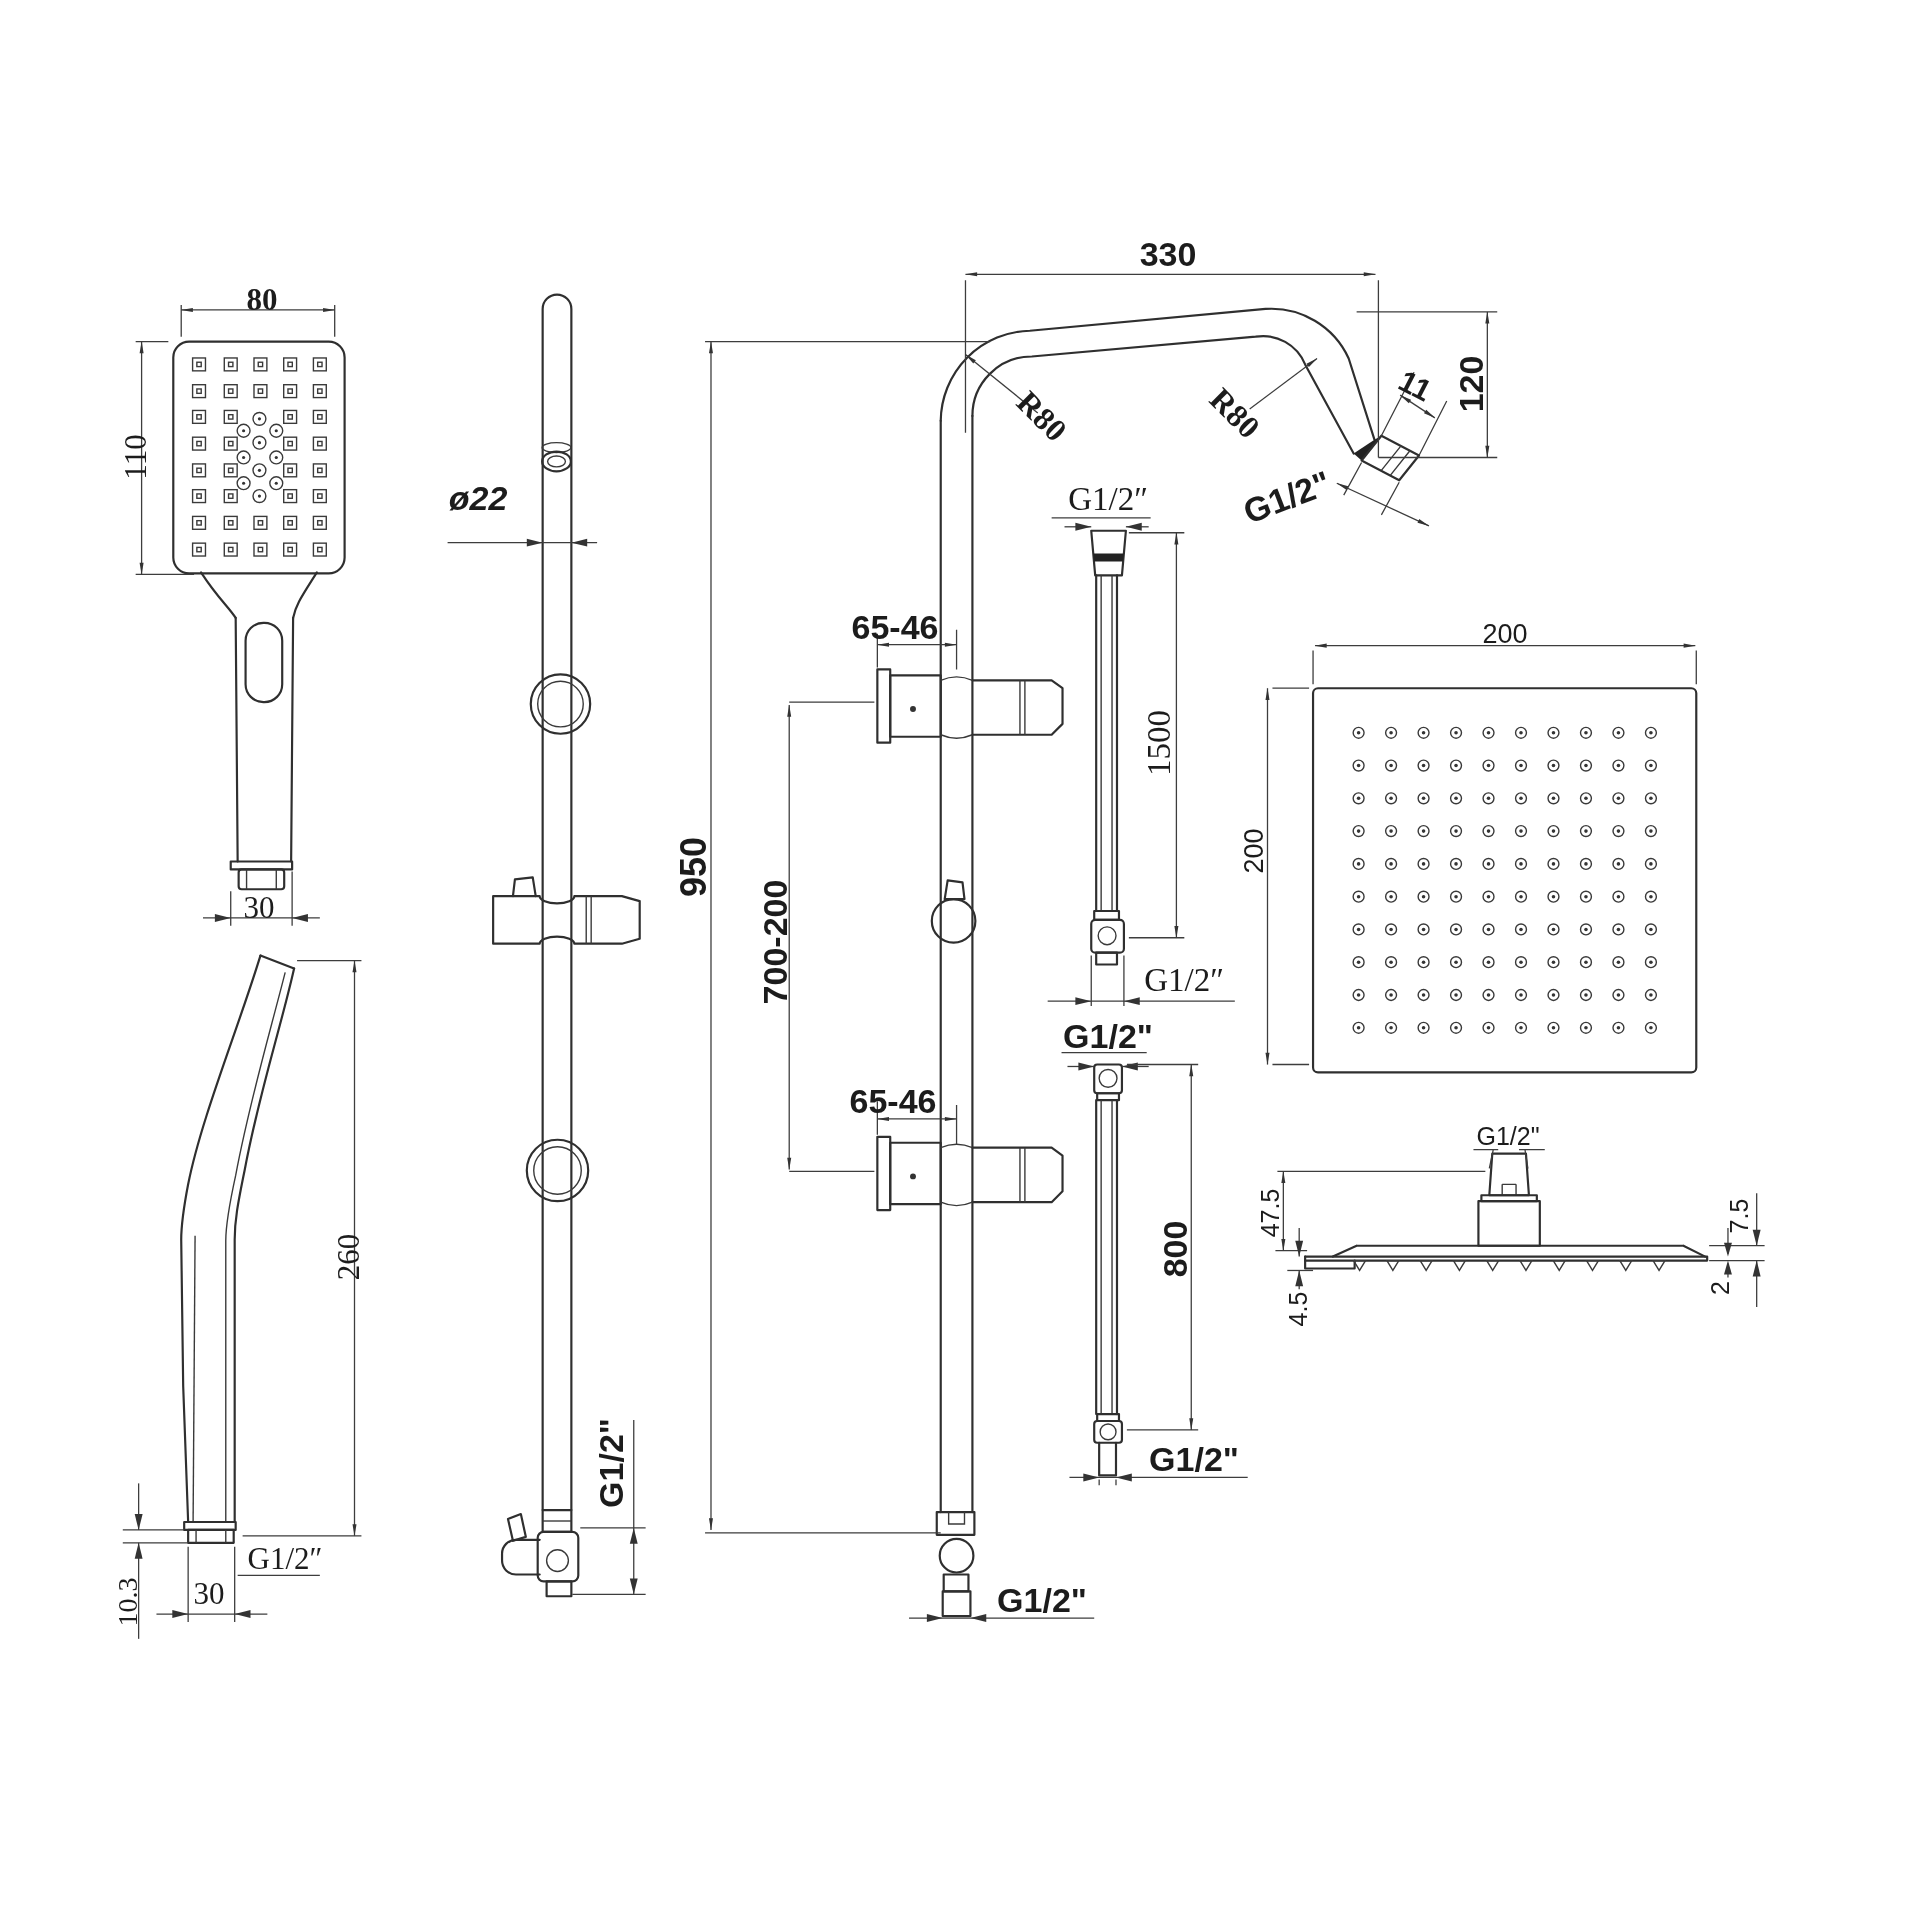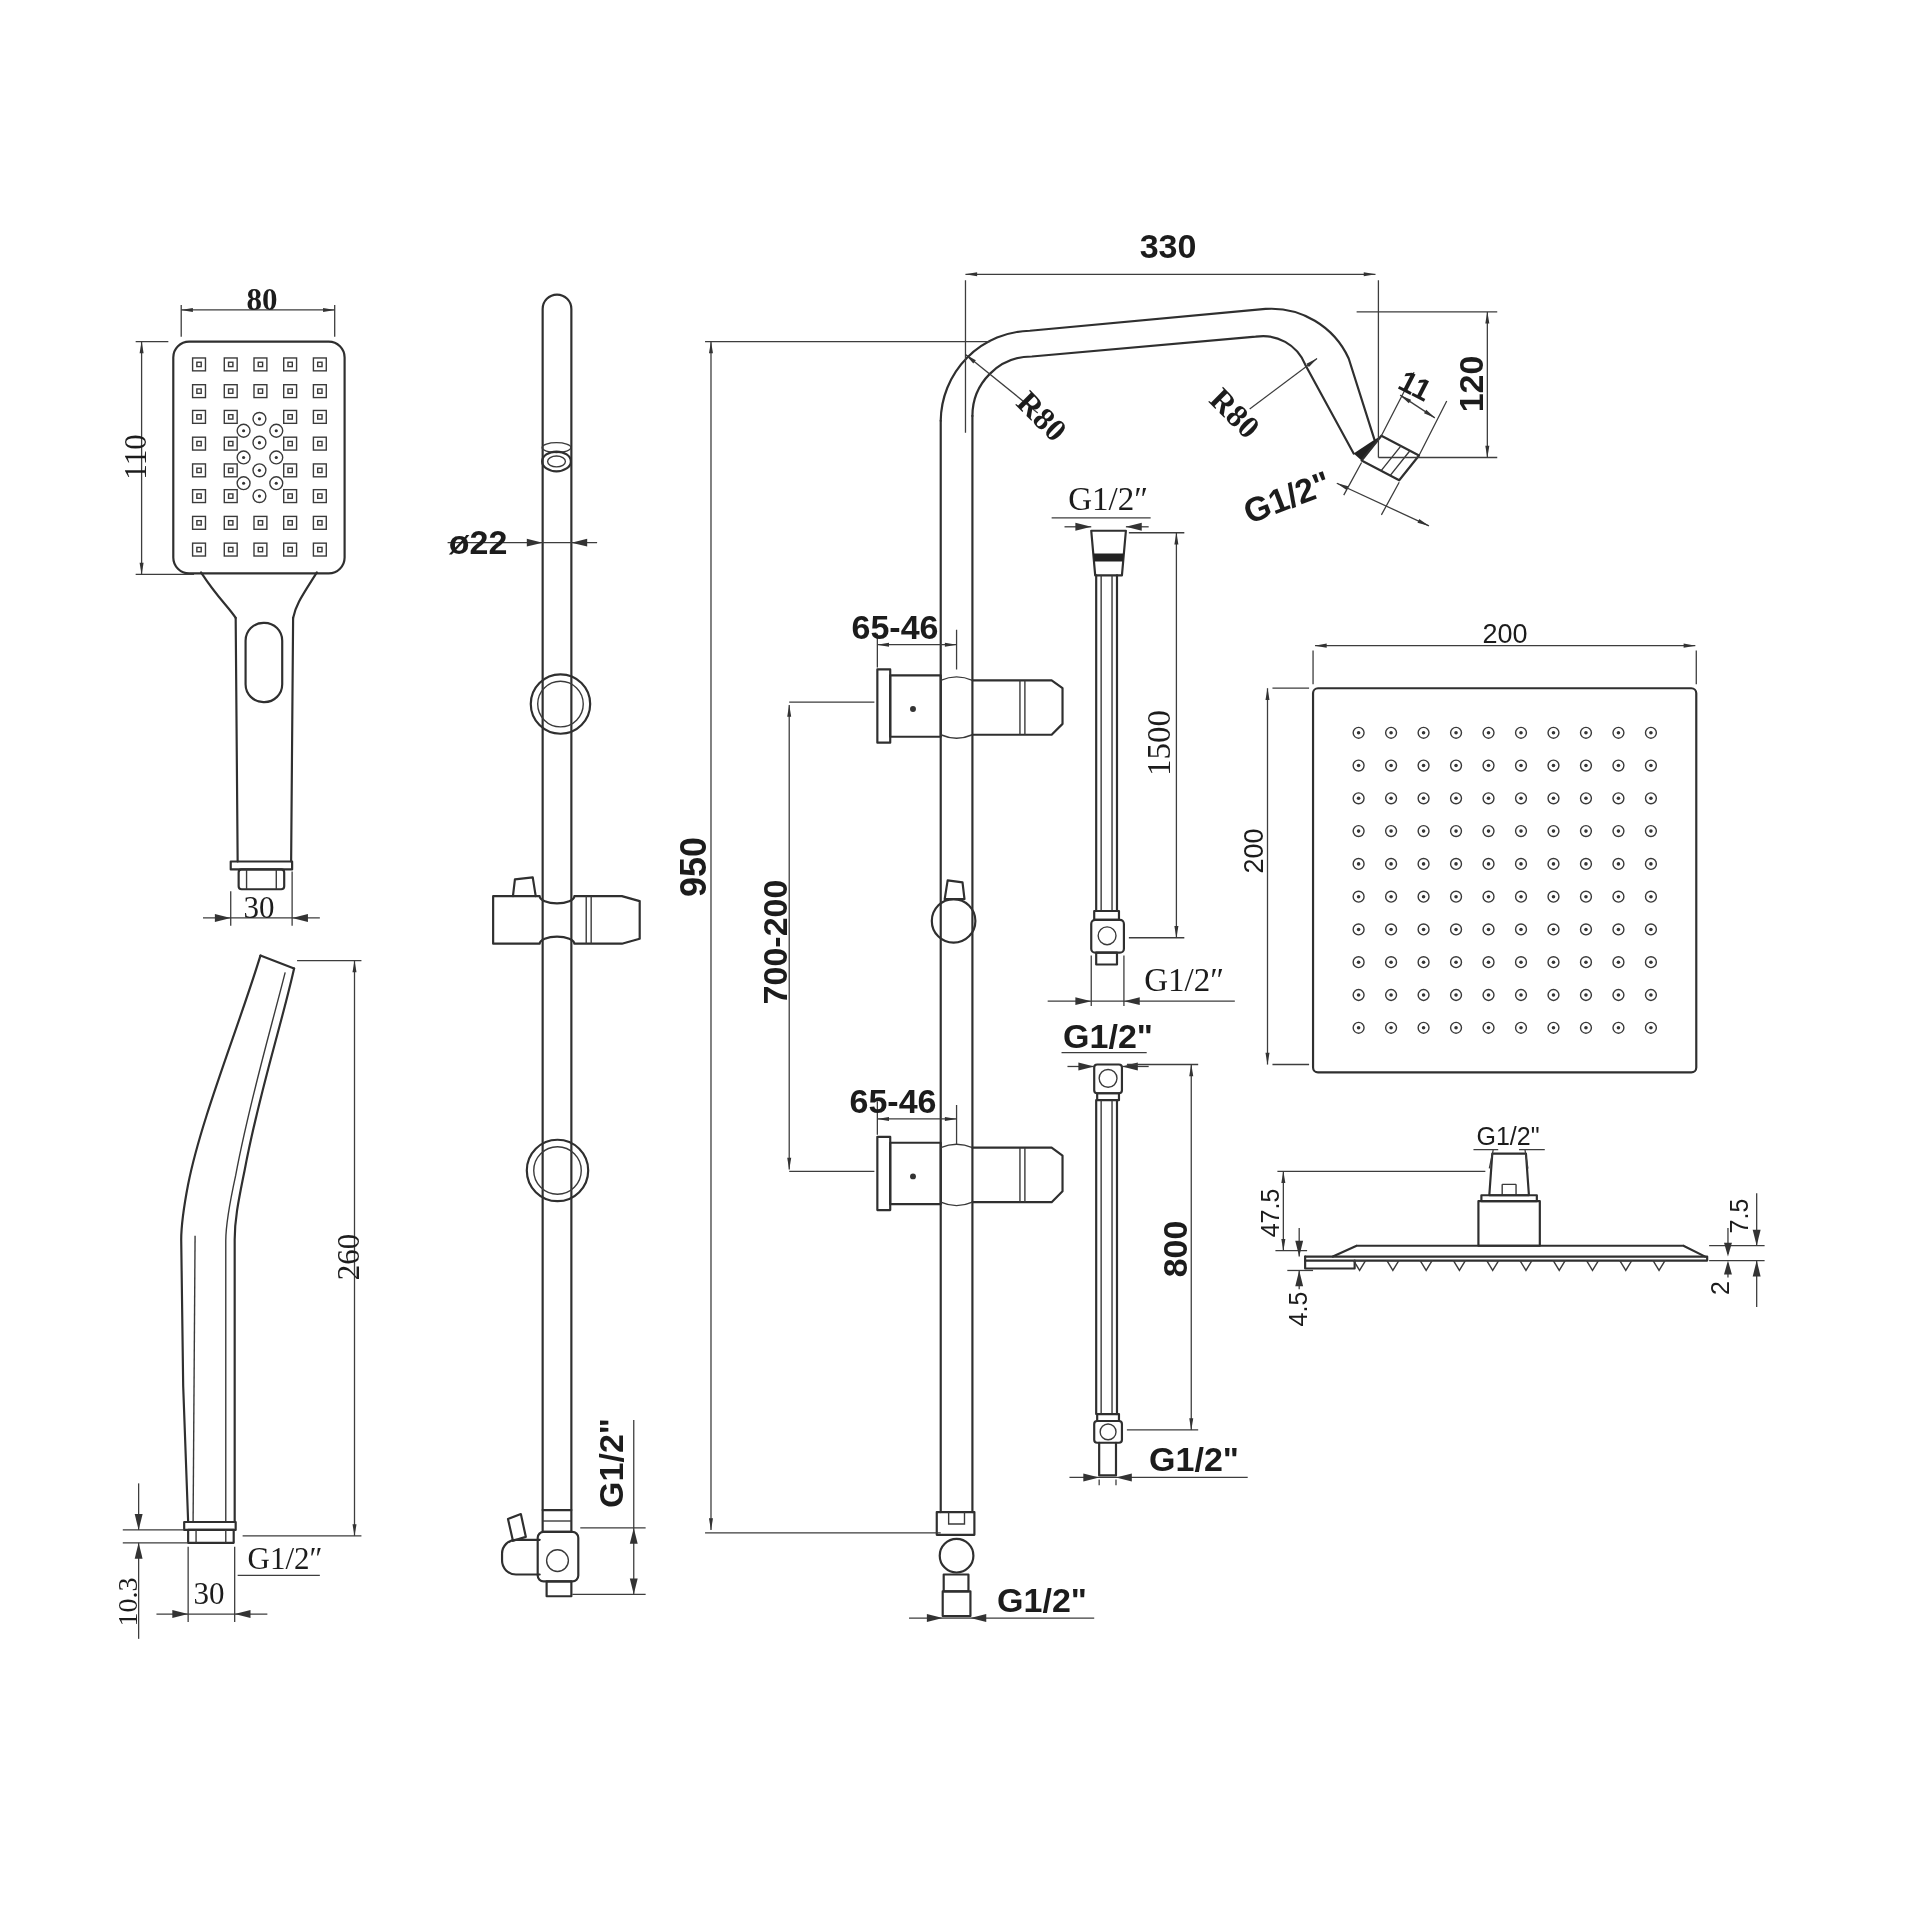--- a/index.html
+++ b/index.html
@@ -564,24 +564,24 @@
 
   <div class="lbl serif" style="left:262px;top:299px;font-weight:bold;">80</div>
   <div class="lbl serif" style="left:135px;top:457px;transform:translate(-50%,-50%) rotate(-90deg);">110</div>
   <div class="lbl serif" style="left:259px;top:907px;">30</div>
 
   <div class="lbl serif" style="left:348px;top:1257px;transform:translate(-50%,-50%) rotate(-90deg);">260</div>
   <div class="lbl serif" style="left:128px;top:1602px;font-size:28px;transform:translate(-50%,-50%) rotate(-90deg);">10.3</div>
   <div class="lbl serif" style="left:209px;top:1593px;">30</div>
   <div class="lbl serif" style="left:285px;top:1558px;">G1/2″</div>
 
-  <div class="lbl" style="left:478px;top:542px;">ø22</div>
+  <div class="lbl" style="left:478px;top:498px;font-style:italic;">ø22</div>
   <div class="lbl" style="left:611px;top:1463px;transform:translate(-50%,-50%) rotate(-90deg);">G1/2"</div>
 
-  <div class="lbl" style="left:1168px;top:246px;">330</div>
+  <div class="lbl" style="left:1168px;top:254px;">330</div>
   <div class="lbl serifb" style="left:1042px;top:416px;transform:translate(-50%,-50%) rotate(45deg);">R80</div>
   <div class="lbl serifb" style="left:1235px;top:413px;transform:translate(-50%,-50%) rotate(45deg);">R80</div>
   <div class="lbl" style="left:1415px;top:386px;font-size:30px;transform:translate(-50%,-50%) rotate(27deg);">11</div>
   <div class="lbl" style="left:1471px;top:384px;transform:translate(-50%,-50%) rotate(-90deg);">120</div>
   <div class="lbl" style="left:1287px;top:497px;transform:translate(-50%,-50%) rotate(-21deg);">G1/2"</div>
   <div class="lbl" style="left:694px;top:867px;font-size:36px;transform:translate(-50%,-50%) rotate(-90deg);">950</div>
   <div class="lbl" style="left:775px;top:942px;transform:translate(-50%,-50%) rotate(-90deg);">700-200</div>
   <div class="lbl" style="left:895px;top:627px;">65-46</div>
   <div class="lbl" style="left:893px;top:1101px;">65-46</div>
   <div class="lbl" style="left:1042px;top:1600px;">G1/2"</div>

